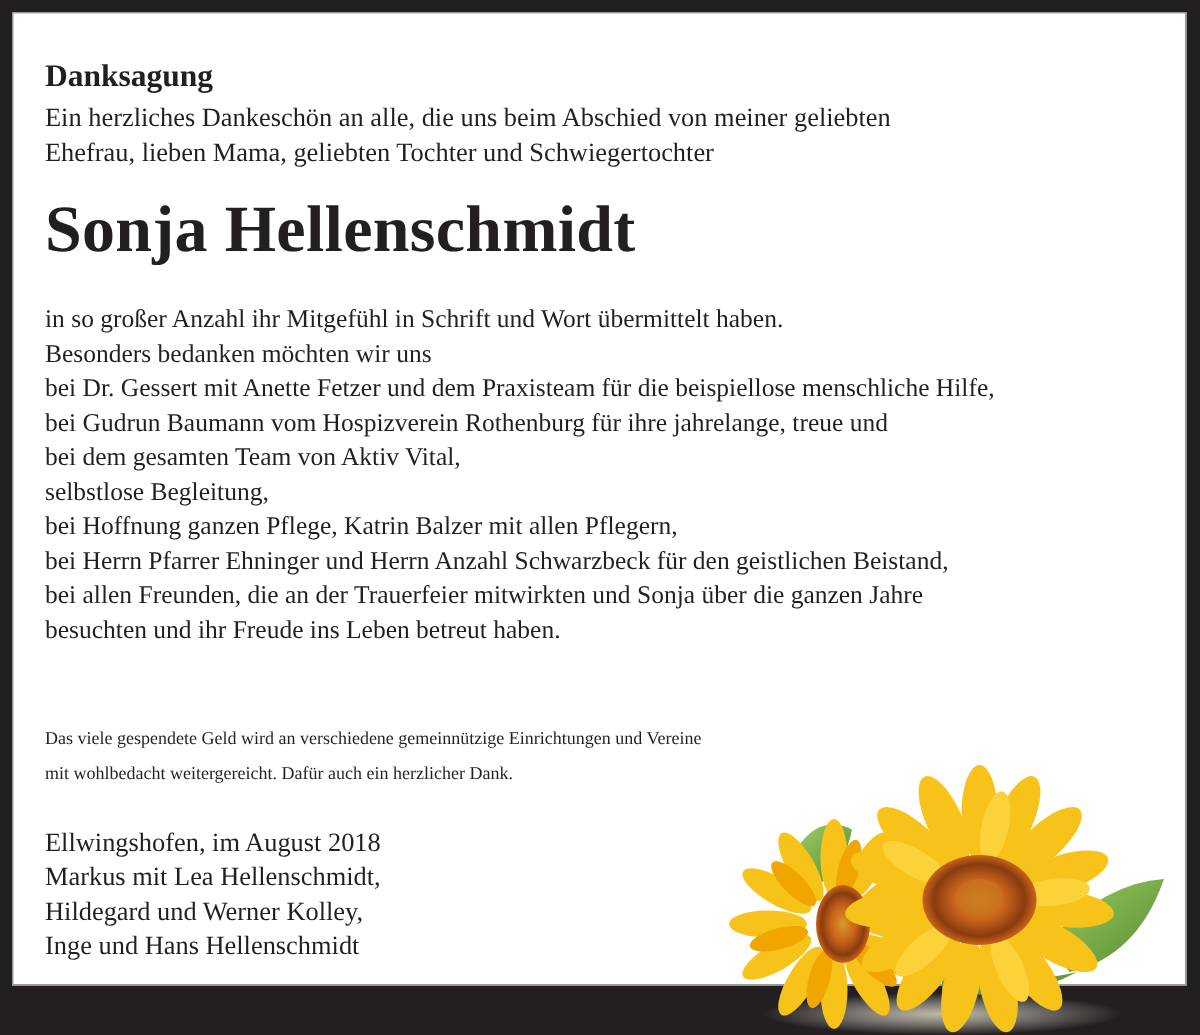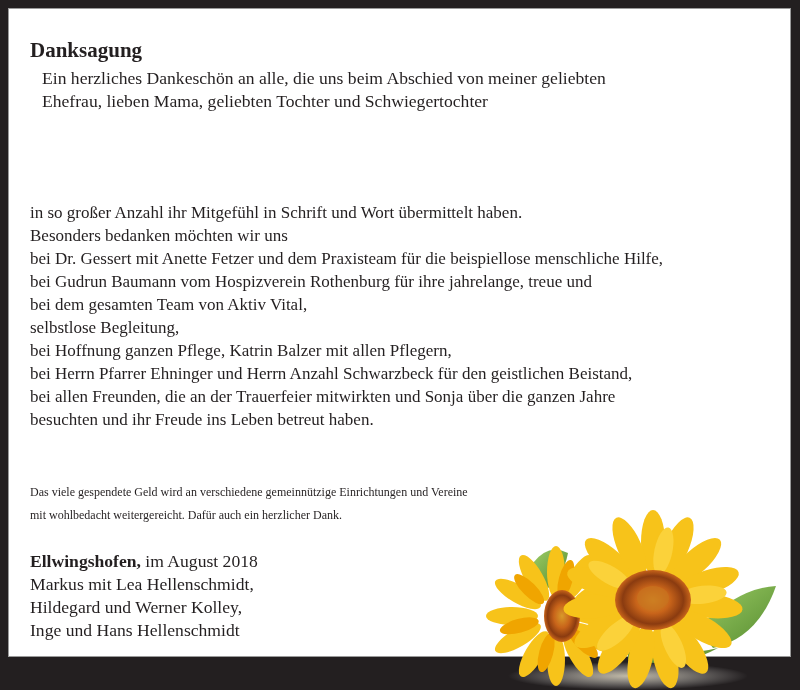--- a/index.html
+++ b/index.html
@@ -15,53 +15,54 @@
   .txt {
     position: absolute; left: 22px;
     font-family: "Liberation Serif", "DejaVu Serif", serif;
     color: #231f20;
     white-space: nowrap;
   }
   .heading {
     top: 30px; font-size: 21px; font-weight: bold; line-height: 24px;
   }
   .intro {
-    top: 59px; font-size: 17.6px; line-height: 23px; margin-left: 12px;
+    top: 59px; font-size: 17.6px; line-height: 23px;
   }
   .name {
     top: 120px; font-size: 44px; font-weight: bold; line-height: 50px;
     letter-spacing: 0.2px;
   }
   .para1 {
     top: 193px; font-size: 17px; line-height: 23px;
   }
   .para2 {
     top: 473px; font-size: 12px; line-height: 23px;
   }
   .sig {
     top: 542px; font-size: 17.6px; line-height: 23px;
   }
   .line { display: block; }
-  .bold { font-weight: bold; }
+  .bold { font-weight: normal; }
   .flowers {
     position: absolute; left: 470px; top: 500px; width: 300px; height: 185px;
   }
 </style>
 </head>
 <body>
 
 <div class="card">
 
   <div class="txt heading">Danksagung</div>
 
   <div class="txt intro">
     <span class="line">Ein herzliches Dankeschön an alle, die uns beim Abschied von meiner geliebten</span>
     <span class="line">Ehefrau, lieben Mama, geliebten Tochter und Schwiegertochter</span>
   </div>
 
+  <div class="txt name">Sonja Hellenschmidt</div>
 
   <div class="txt para1">
     <span class="line">in so großer Anzahl ihr Mitgefühl in Schrift und Wort übermittelt haben.</span>
     <span class="line">Besonders bedanken möchten wir uns</span>
     <span class="line">bei Dr. Gessert mit Anette Fetzer und dem Praxisteam für die beispiellose menschliche Hilfe,</span>
     <span class="line">bei Gudrun Baumann vom Hospizverein Rothenburg für ihre jahrelange, treue und</span>
     <span class="line">bei dem gesamten Team von Aktiv Vital,</span>
     <span class="line">selbstlose Begleitung,</span>
     <span class="line">bei Hoffnung ganzen Pflege, Katrin Balzer mit allen Pflegern,</span>
     <span class="line">bei Herrn Pfarrer Ehninger und Herrn Anzahl Schwarzbeck für den geistlichen Beistand,</span>

